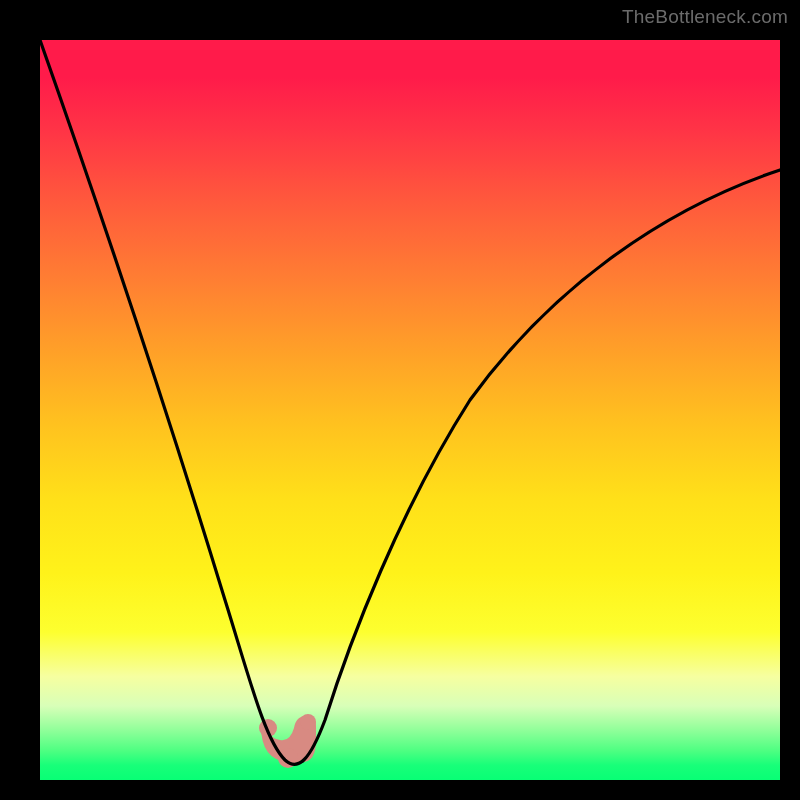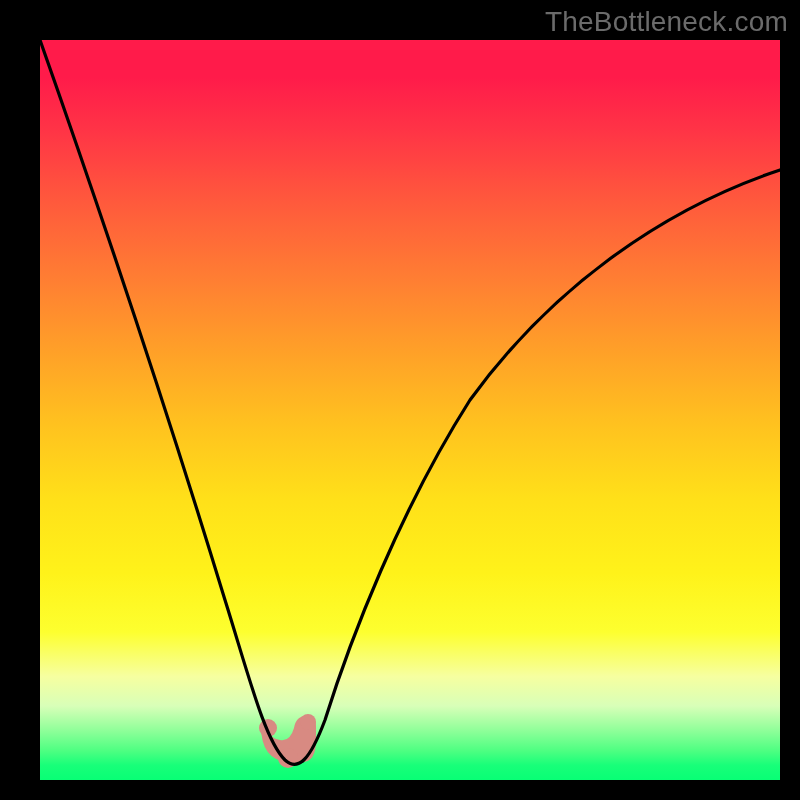--- a/index.html
+++ b/index.html
@@ -40,21 +40,21 @@
       #4fff82 96%,
       #18ff79 98%,
       #08ff75 100%
     );
   }
   .watermark {
     position: absolute;
     top: 6px;
     right: 12px;
     color: #6b6b6b;
-    font-size: 28px;
+    font-size: 19px;
     letter-spacing: 0.2px;
     user-select: none;
   }
   svg.curve {
     position: absolute;
     left: 0; top: 0;
     width: 740px; height: 740px;
     overflow: visible;
   }
 </style>

